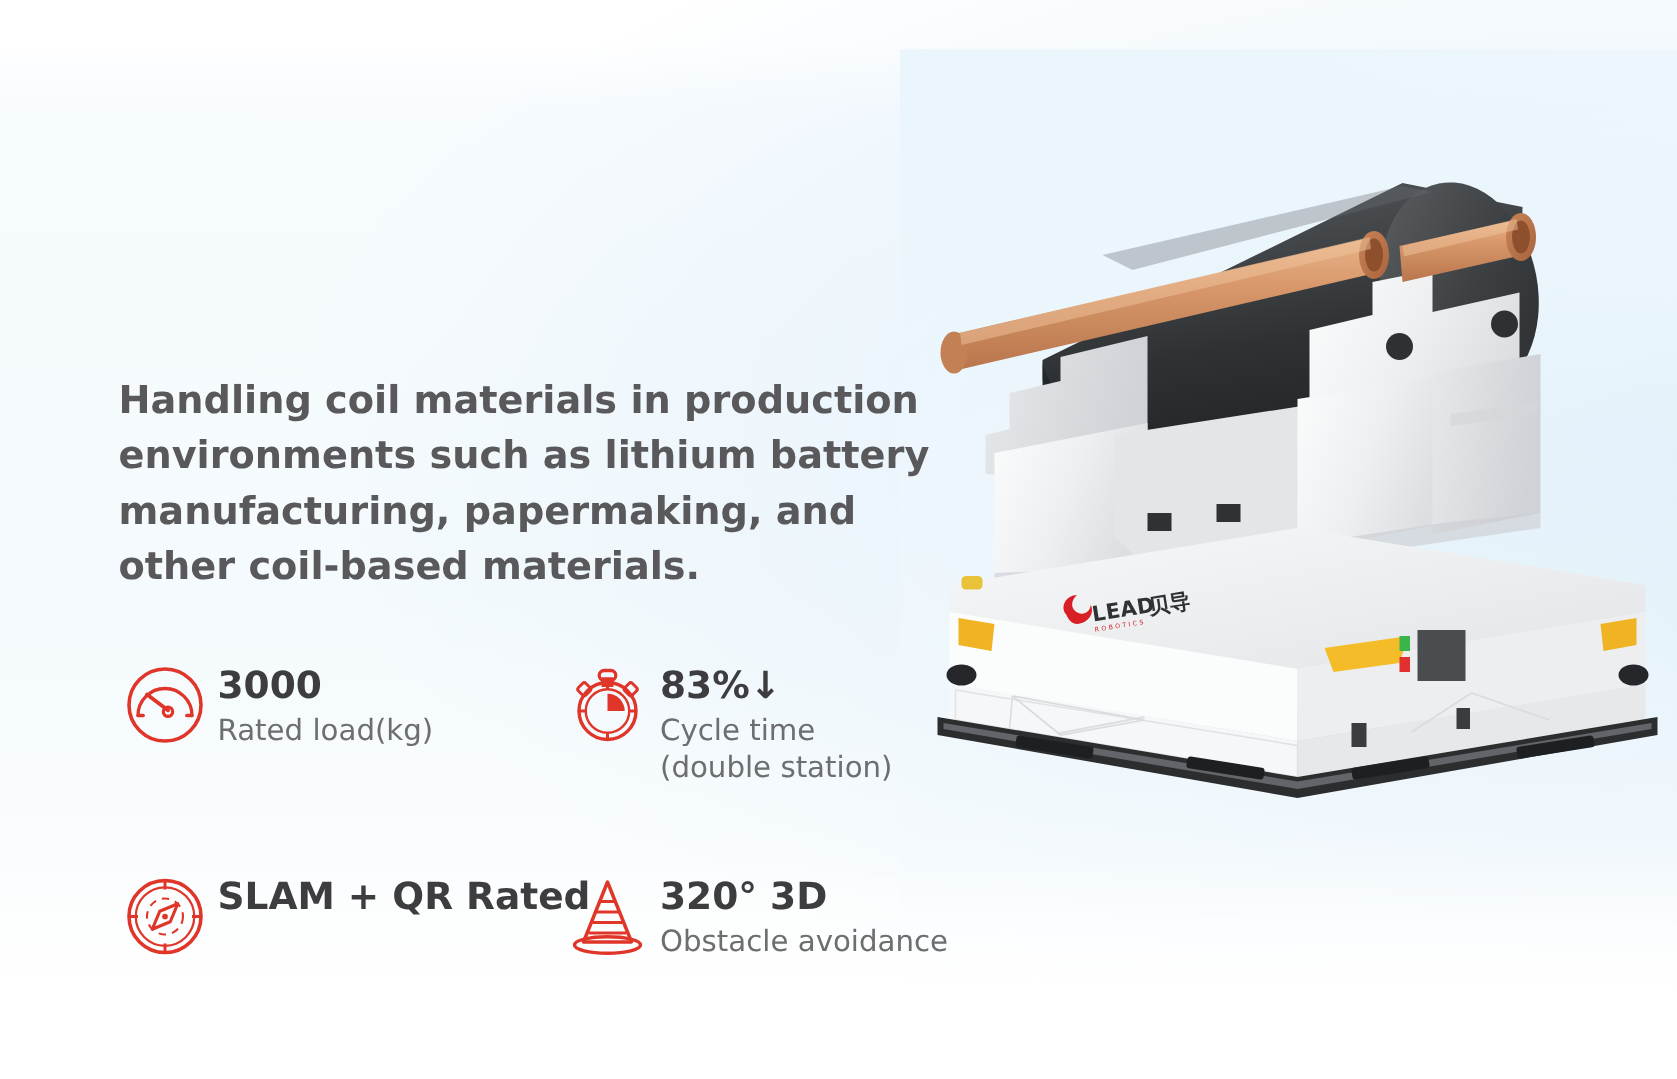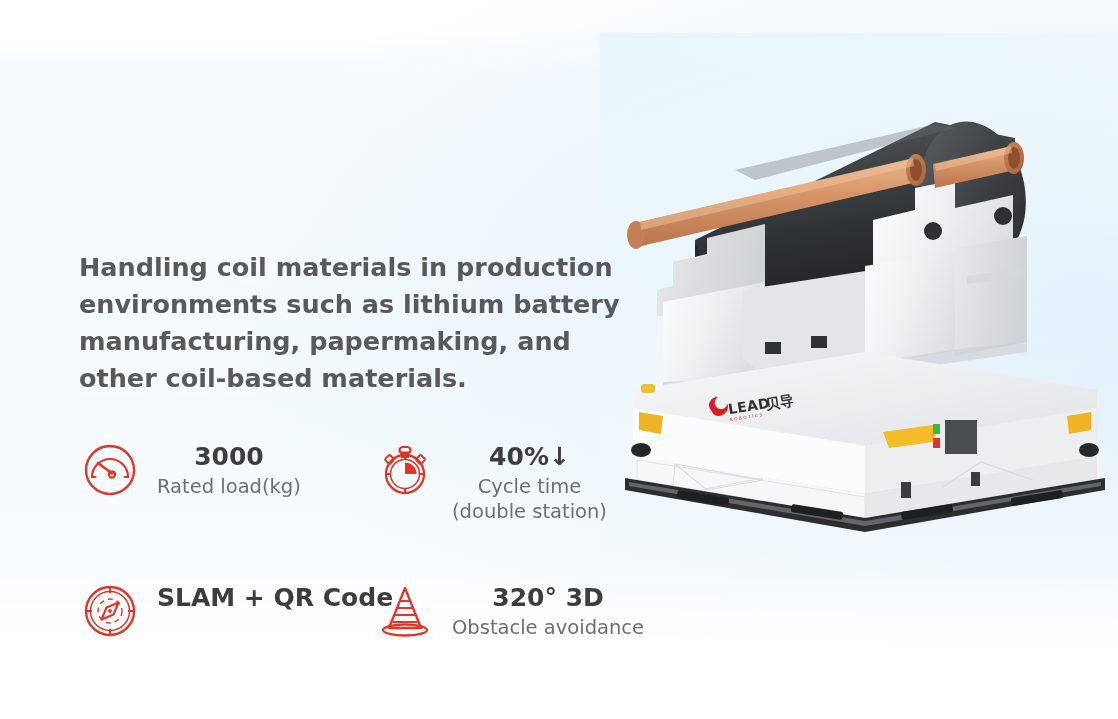--- a/index.html
+++ b/index.html
@@ -85,21 +85,21 @@
   .spec-item.col-1 { width: 295px; }
   .spec-item.col-2 { width: 295px; }
 
   .spec-icon {
     width: 62px; height: 62px;
     flex: 0 0 62px;
     margin-top: 2px;
   }
   .spec-icon svg { display: block; width: 62px; height: 62px; }
 
-  .spec-text { margin-left: 16px; padding-top: 6px; text-align: center; }
+  .spec-text { margin-left: 4px; padding-top: 6px; }
   .spec-value {
     font-size: 25px;
     font-weight: 700;
     color: #3d3d3f;
     line-height: 28px;
     white-space: nowrap;
   }
   .spec-label {
     font-size: 19.5px;
     font-weight: 400;
@@ -308,21 +308,21 @@
             <rect x="12" y="17" width="7" height="7" rx="1.6" transform="rotate(-45 15.5 20.5)" fill="none" stroke="#e0362a" stroke-width="2"></rect>
             <rect x="43" y="17" width="7" height="7" rx="1.6" transform="rotate(45 46.5 20.5)" fill="none" stroke="#e0362a" stroke-width="2"></rect>
             <path d="M31,35 L31,23.5 A11.5,11.5 0 0 1 42.5,35 Z" fill="#e0362a"></path>
             <line x1="31" y1="16.5" x2="31" y2="20.5" stroke="#e0362a" stroke-width="2"></line>
             <line x1="31" y1="49.5" x2="31" y2="53.5" stroke="#e0362a" stroke-width="2"></line>
             <line x1="12.5" y1="35" x2="16.5" y2="35" stroke="#e0362a" stroke-width="2"></line>
             <line x1="45.5" y1="35" x2="49.5" y2="35" stroke="#e0362a" stroke-width="2"></line>
           </svg>
         </span>
         <span class="spec-text">
-          <span class="spec-value" style="display: block;">40%↓</span>
+          <span class="spec-value" style="display: block;">83%↓</span>
           <span class="spec-label" style="display: block;">Cycle time</span>
           <span class="spec-label-2" style="display: block;">(double station)</span>
         </span>
       </div>
 
     </div>
 
     <div class="spec-row row-2">
 
       <div class="spec-item col-1">
@@ -333,21 +333,21 @@
             <circle cx="31" cy="31" r="12" fill="none" stroke="#e0362a" stroke-width="1.4" stroke-dasharray="5 4"></circle>
             <line x1="31" y1="7" x2="31" y2="13" stroke="#e0362a" stroke-width="2"></line>
             <line x1="31" y1="49" x2="31" y2="55" stroke="#e0362a" stroke-width="2"></line>
             <line x1="7" y1="31" x2="13" y2="31" stroke="#e0362a" stroke-width="2"></line>
             <line x1="49" y1="31" x2="55" y2="31" stroke="#e0362a" stroke-width="2"></line>
             <path d="M39.5,22.5 L34.5,34.5 L22.5,39.5 L27.5,27.5 Z" fill="none" stroke="#e0362a" stroke-width="2.1" stroke-linejoin="round"></path>
             <circle cx="31" cy="31" r="1.9" fill="#e0362a"></circle>
           </svg>
         </span>
         <span class="spec-text">
-          <span class="spec-value" style="display: block;">SLAM + QR Code</span>
+          <span class="spec-value" style="display: block;">SLAM + QR Rated</span>
         </span>
       </div>
 
       <div class="spec-item col-2">
         <span class="spec-icon">
           <svg viewBox="0 0 62 62" xmlns="http://www.w3.org/2000/svg">
             <path d="M31,8 L47,48 L15,48 Z" fill="none" stroke="#e0362a" stroke-width="2.3" stroke-linejoin="round"></path>
             <line x1="26" y1="21" x2="36" y2="21" stroke="#e0362a" stroke-width="2"></line>
             <line x1="23.5" y1="28" x2="38.5" y2="28" stroke="#e0362a" stroke-width="2"></line>
             <line x1="21" y1="35" x2="41" y2="35" stroke="#e0362a" stroke-width="2"></line>

